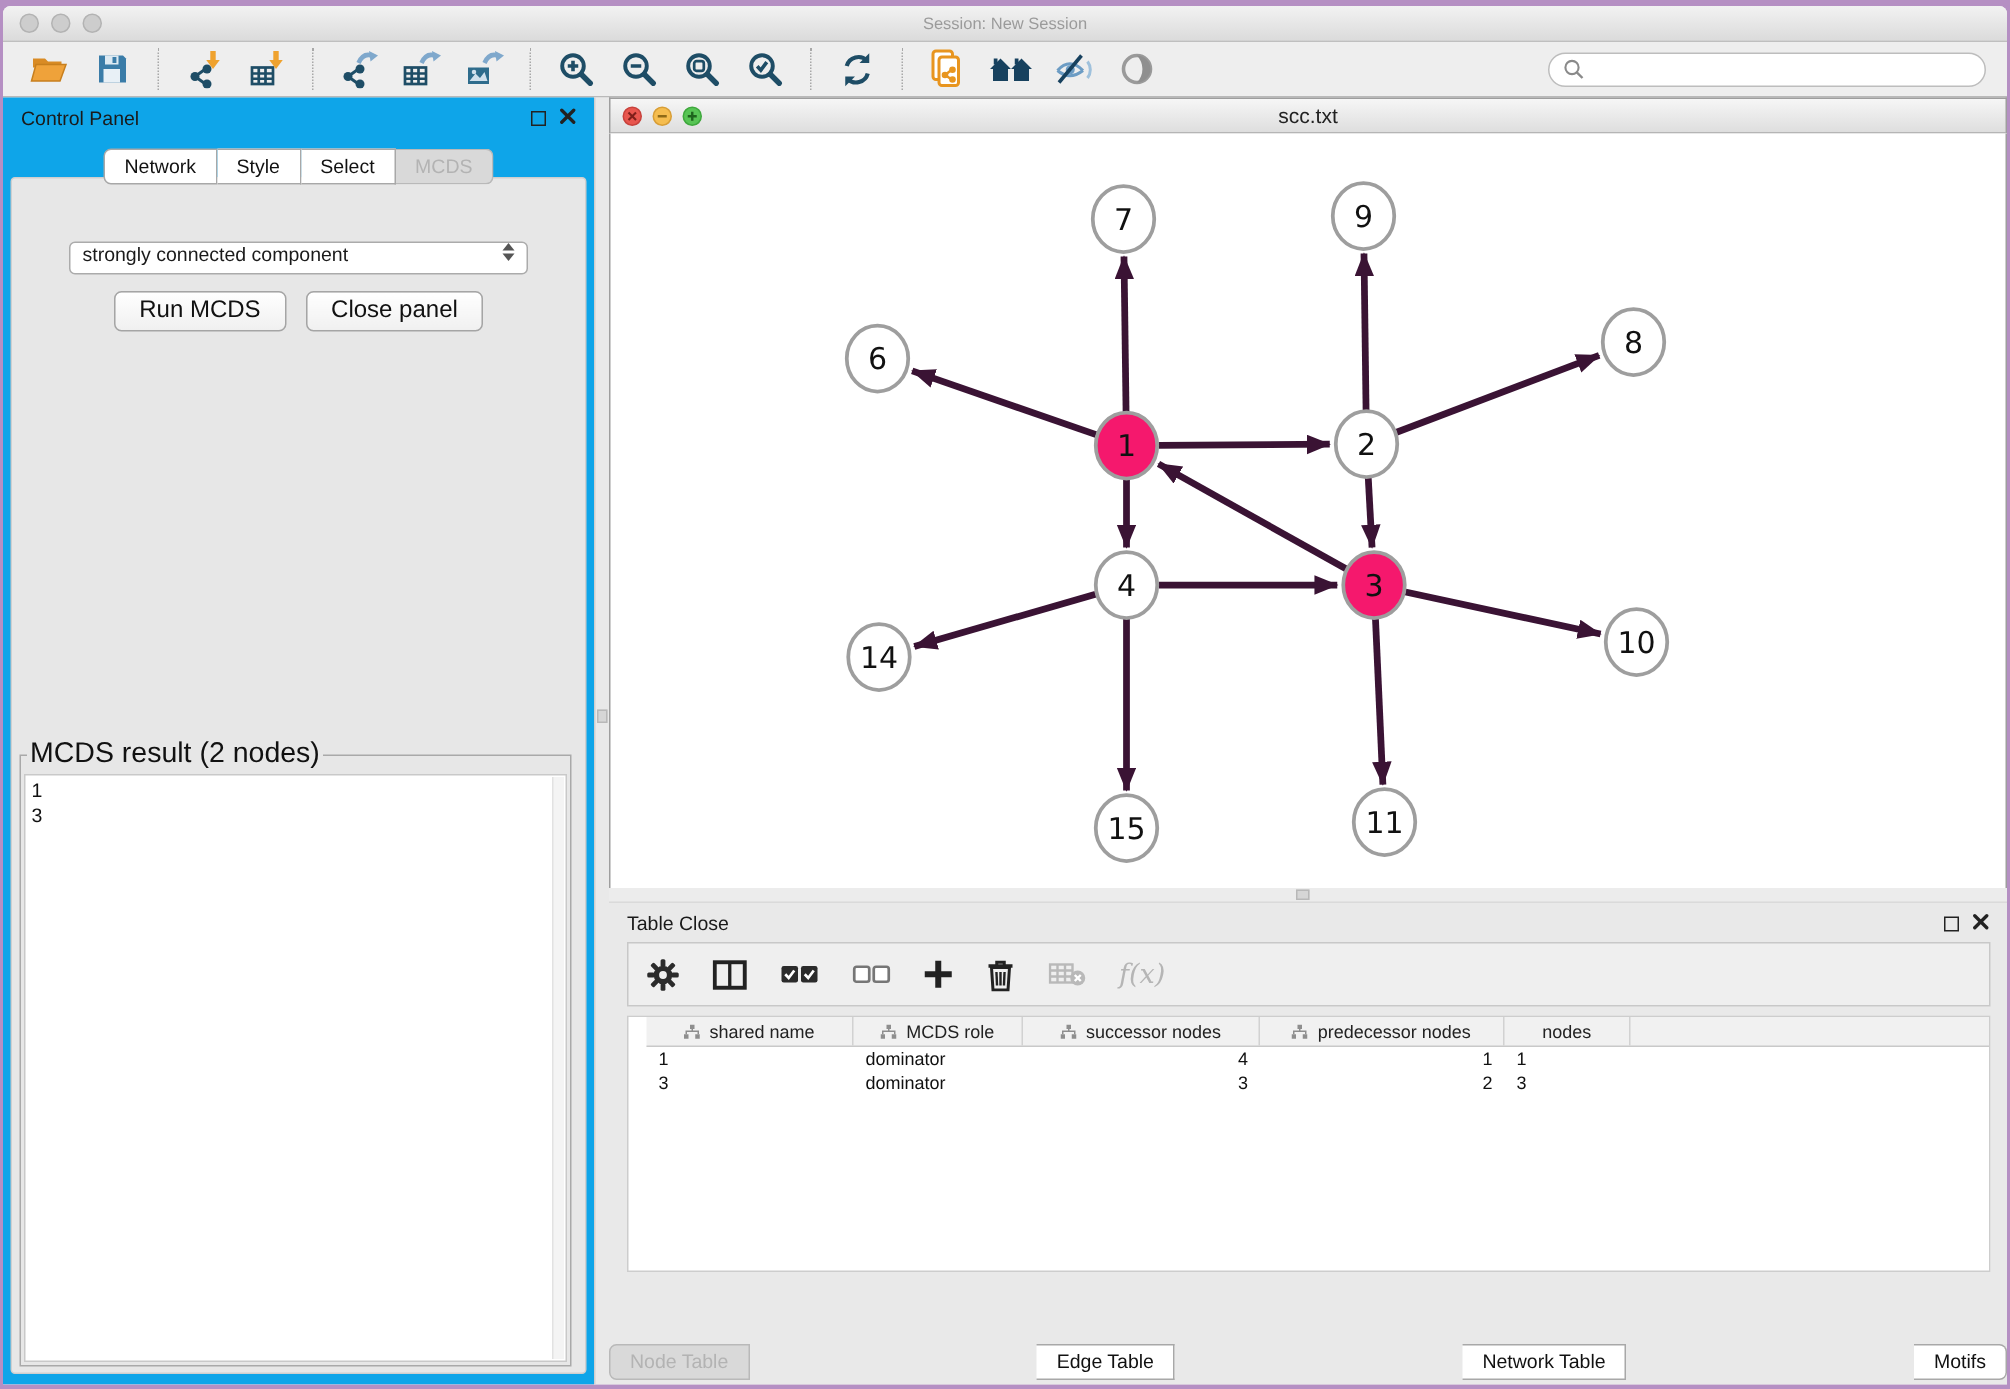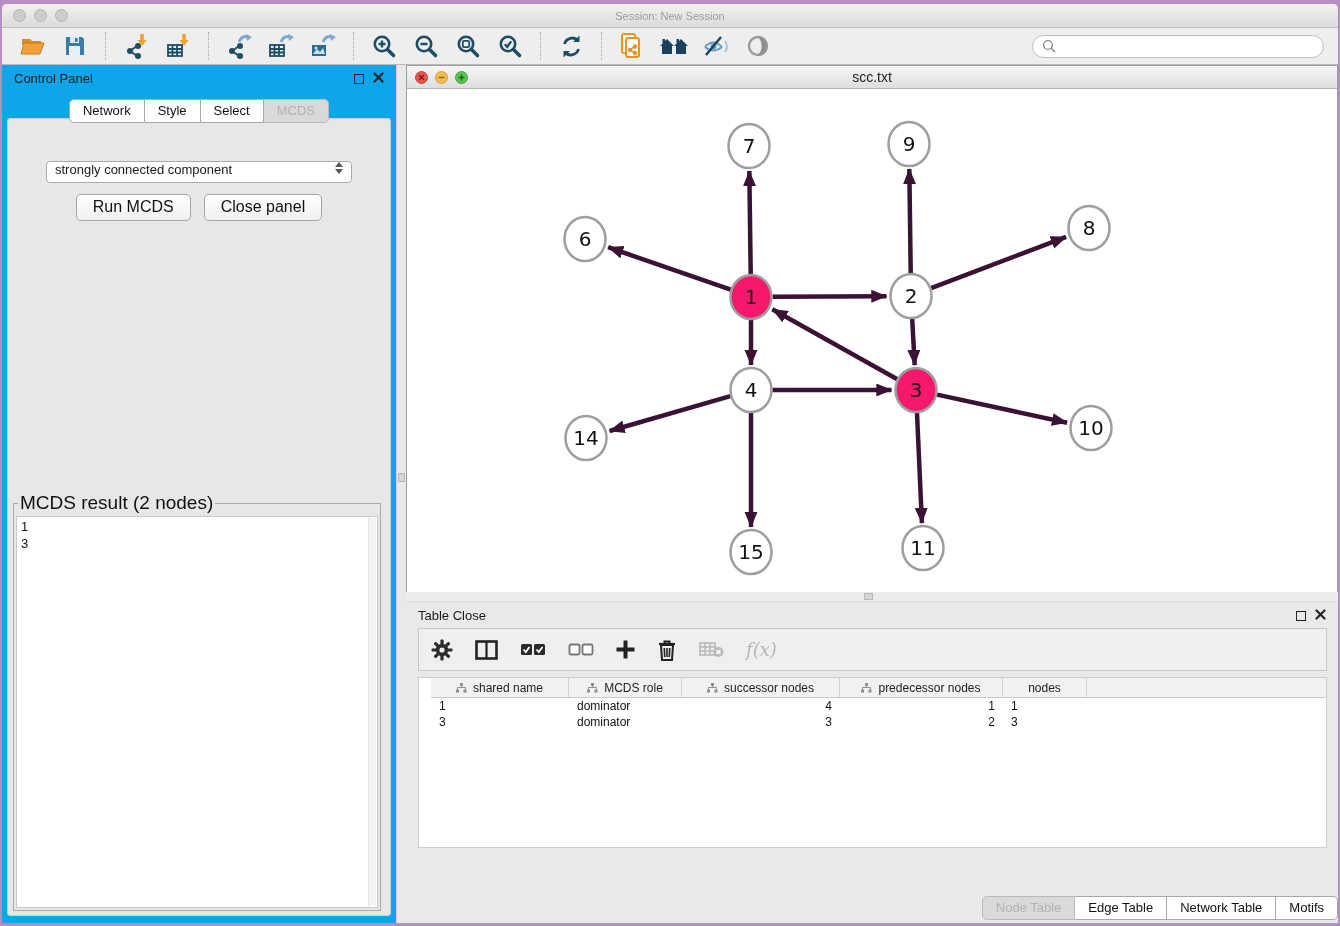--- a/index.html
+++ b/index.html
@@ -129,21 +129,21 @@
   .tbl-header { display:flex; height:20px; background:#F1F1F1; border-bottom:1px solid #C9C9C9; }
   .th {
     display:flex; align-items:center; justify-content:center; gap:6px;
     font-size:12px; color:#222; border-right:1px solid #D2D2D2; overflow:hidden;
   }
   .tbl-row { display:flex; height:16px; align-items:center; }
   .td { font-size:12px; color:#111; padding:0 8px; overflow:hidden; white-space:nowrap; }
   .w0 { width:138px; } .w1 { width:113px; } .w2 { width:158px; } .w3 { width:163px; } .w4 { width:84px; }
   .al { text-align:left; } .ar { text-align:right; }
 
-  .tp-tabs { position:absolute; bottom:3px; left:0; right:0; display:flex; justify-content:flex-end; }
+  .tp-tabs { position:absolute; bottom:3px; left:0; right:0; display:flex; justify-content:space-between; }
 
   
   .statusbar {
     height:36px; flex:0 0 36px; background:#ECECEC; border-top:1px solid #B5B5B5;
     display:flex; align-items:center; padding:0 10px; justify-content:space-between;
   }
   .list-btn { width:31px; height:25px; background:linear-gradient(#FFF,#EFEFEF); border:1px solid #ADADAD; border-radius:3px; display:flex; align-items:center; justify-content:center; }
   .memory-btn {
     height:25px; background:linear-gradient(#FFF,#F0F0F0); border:1px solid #ADADAD; border-radius:3px;
     display:flex; align-items:center; gap:6px; padding:0 10px; font-size:13px; color:#111;

